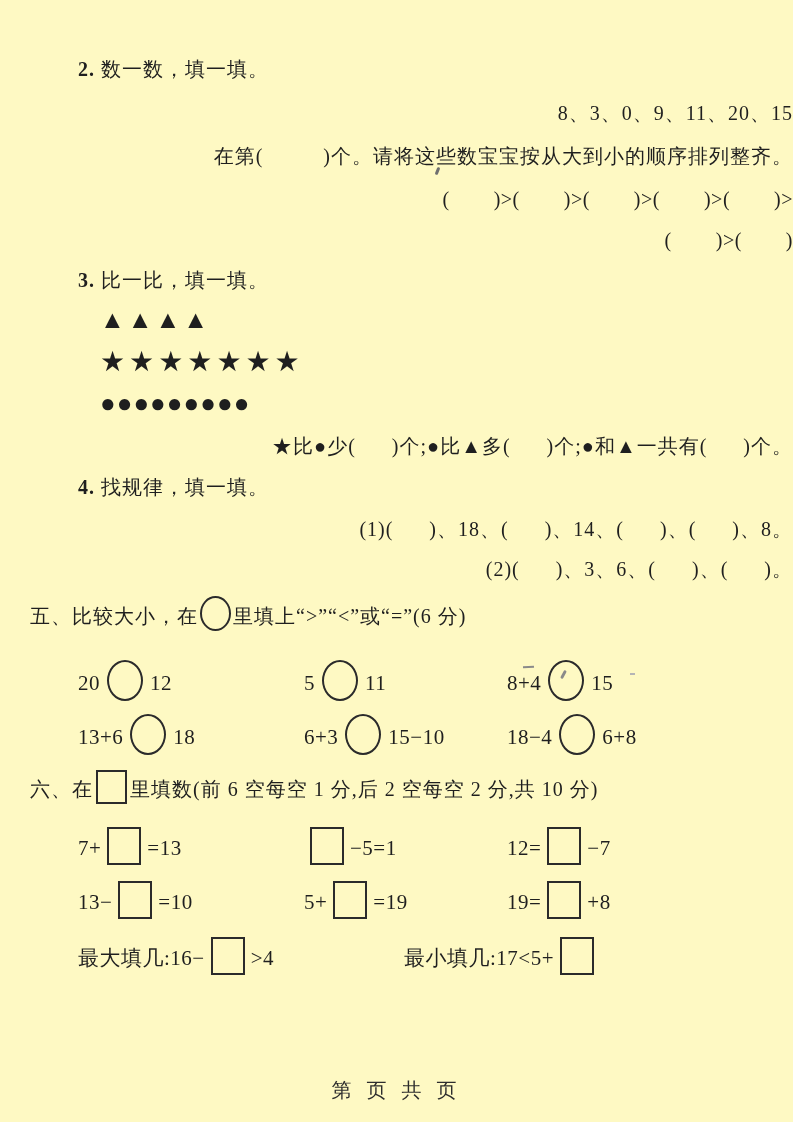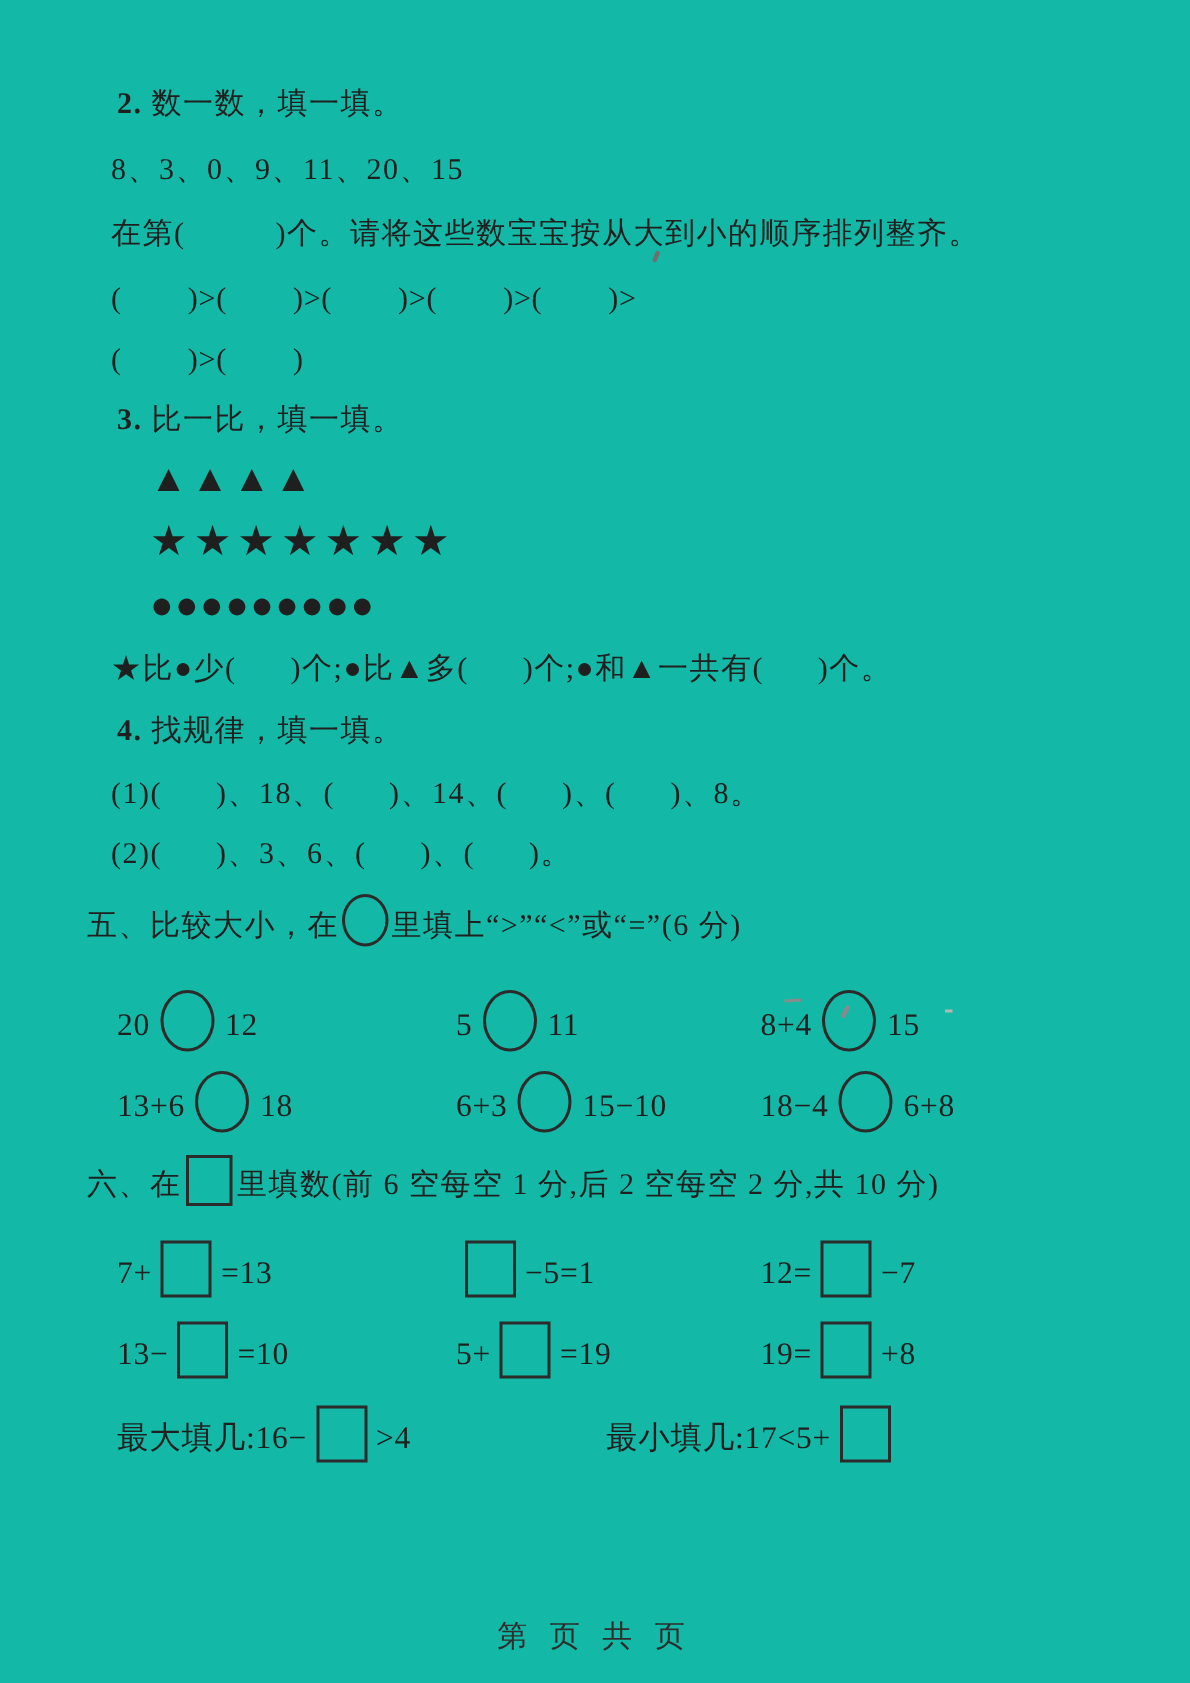--- a/index.html
+++ b/index.html
@@ -1,38 +1,38 @@
 <!DOCTYPE html>
 <html><head>
 <meta charset="utf-8">
 <style>
   html,body { margin:0; padding:0; background:#e8e8e8; }
   .page {
     position:relative;
     width:793px; height:1122px;
     margin:0 auto;
-    background:#14b8a6;
+    background:#fef9c3;
     box-sizing:border-box;
     padding-top:56px;
     font-family:"Liberation Serif","DejaVu Serif",serif;
     color:#1f1f1f;
     overflow:hidden;
   }
   .line { height:26px; line-height:26px; font-size:20px; letter-spacing:1px; white-space:pre; }
   .qheader { padding-left:78px; }
   .qnum { font-weight:bold; font-size:20px; padding-right:6px; }
-  .indent { padding-left:74px; }
+  .indent { padding-left:74px;text-align:right; }
   .sort { letter-spacing:0.5px; }
 
   .sym { height:30px; line-height:30px; padding-left:100px; white-space:pre; }
   .tri { font-size:25px; letter-spacing:3px; }
   .star { font-size:28px; letter-spacing:4px; }
   .circ { font-size:26px; letter-spacing:1px; }
 
-  .secheader { padding-left:30px; font-size:20px; letter-spacing:1px; height:38px; line-height:38px; white-space:pre;margin-left:28px; }
+  .secheader { padding-left:30px; font-size:20px; letter-spacing:1px; height:38px; line-height:38px; white-space:pre; }
   .hdr-circle { display:inline-block; width:27px; height:31px; border:2px solid #2b2b2b; border-radius:50%; vertical-align:-8px; margin:0 2px; }
   .hdr-box { display:inline-block; width:27px; height:30px; border:2px solid #2b2b2b; vertical-align:-8px; margin:0 3px; }
 
   .crow { display:flex; align-items:center; padding-left:78px; height:44px; font-size:21px;gap:16px; }
   .ccell { white-space:pre; letter-spacing:0.5px; }
   .c1 { width:210px; } .c2 { width:187px; } .c3 { flex:1; }
   .ans-circle { display:inline-block; width:32px; height:37px; border:2px solid #2b2b2b; border-radius:50%; vertical-align:-11px; margin:0 7px; }
   .ans-box { display:inline-block; width:30px; height:34px; border:2px solid #2b2b2b; vertical-align:-10px; margin:0 6px; }
 
   .mm1 { width:310px; }

